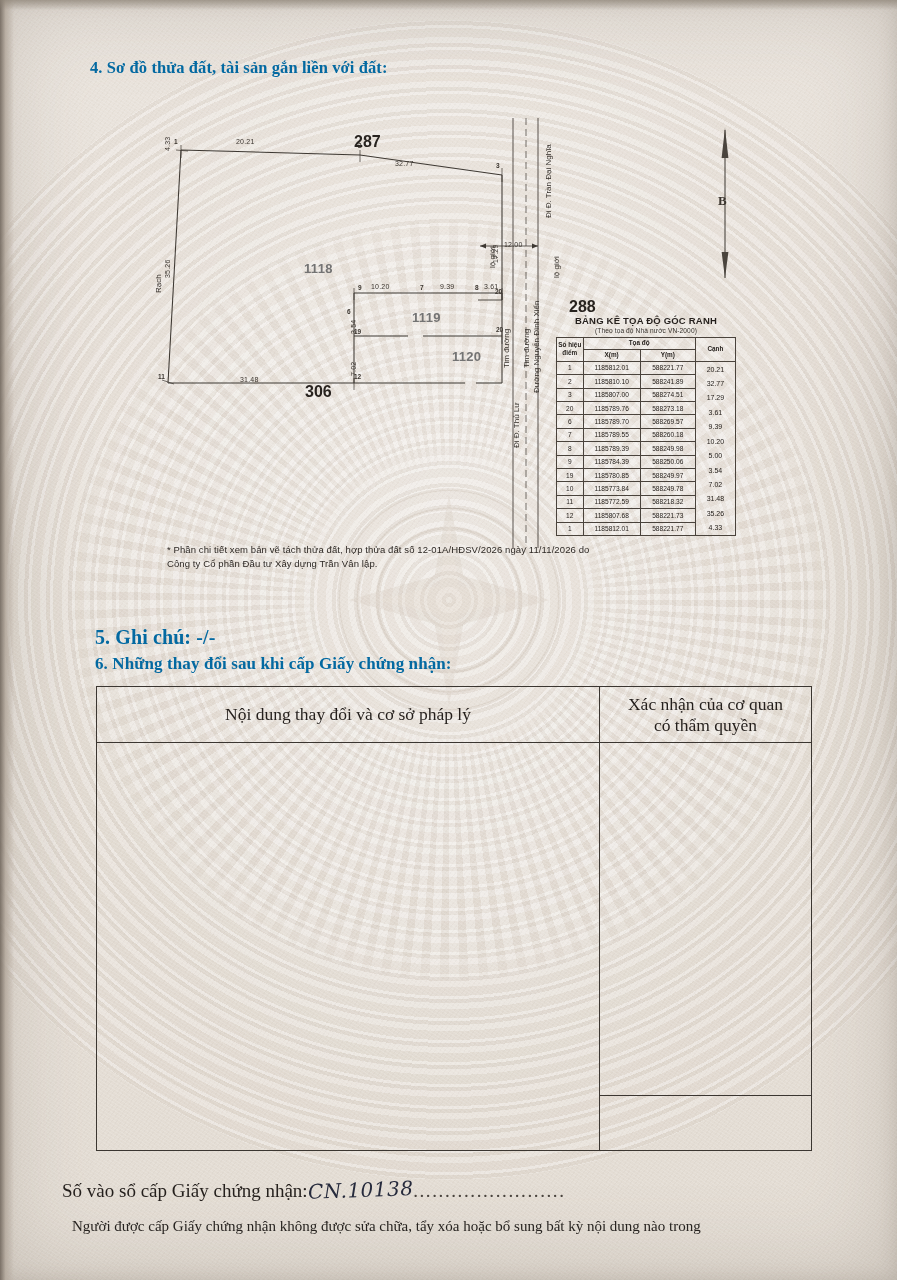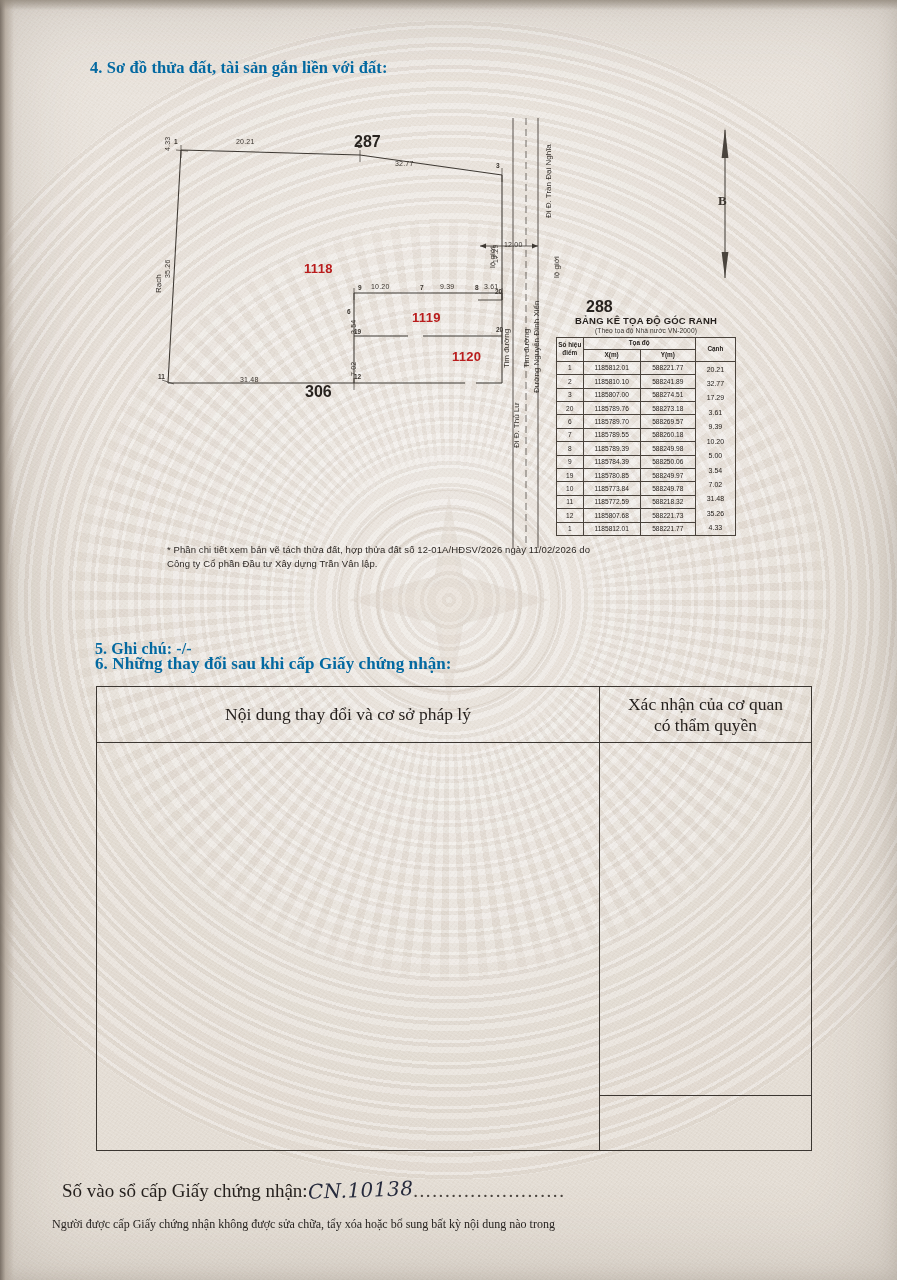--- a/index.html
+++ b/index.html
@@ -67,21 +67,21 @@
   .hd{
     font-family:"Liberation Serif", serif;font-weight:bold;
     color:#0369a1; letter-spacing:.1px;
   }
   .body-txt{font-family:"Liberation Serif", serif;color:#2b2724;}
 
   
   #draw{position:absolute;left:140px;top:118px;width:620px;height:430px;}
   .plotlabel{
     position:absolute;font-family:"Liberation Sans", sans-serif;font-weight:bold;
-    color:#b91c1c;font-size:13px;letter-spacing:.3px;
+    color:#737373;font-size:13px;letter-spacing:.3px;
   }
   .dim{
     position:absolute;font-family:"Liberation Sans", sans-serif;
     color:#3a342e;font-size:7px;letter-spacing:.2px;white-space:nowrap;
   }
   .vtx{
     position:absolute;font-family:"Liberation Sans", sans-serif;
     color:#3a342e;font-size:6.5px;font-weight:bold;white-space:nowrap;
   }
   .roadlbl{
@@ -151,25 +151,25 @@
     position:absolute;left:62px;top:1178px;width:700px;
     font-size:19px;color:#241f1c;white-space:nowrap;
   }
   .handwrite{
     font-family:"DejaVu Serif", serif;font-style:italic;font-size:20px;
     color:#262a3c;letter-spacing:.5px;
     transform:rotate(-2deg);display:inline-block;
   }
   .dots{letter-spacing:1.6px;color:#4a443e;}
   #footpara{
-    position:absolute;left:52px;top:1216px;width:790px;
-    font-size:12px;line-height:1.45;color:#272320;
+    position:absolute;left:72px;top:1216px;width:790px;
+    font-size:15px;line-height:1.45;color:#272320;
   }
   #h4{position:absolute;left:90px;top:58px;font-size:16.5px;}
-  #h5{position:absolute;left:95px;top:640px;font-size:16px;}
+  #h5{position:absolute;left:95px;top:626px;font-size:20px;}
   #h6{position:absolute;left:95px;top:654px;font-size:17px;}
 </style>
 </head>
 <body>
 
 <div id="paper"></div>
 <div id="drum"></div>
 <div id="drum2"></div>
 <svg id="star" viewBox="0 0 100 100">
   <g fill="none" stroke="#c8bcae" stroke-width="1.2" opacity=".9">
@@ -245,21 +245,21 @@
       <path d="M585,160 l-3.4,-26 h6.8 Z" fill="#4a443d"></path>
     </svg>
 
     
     <div class="plotlabel" style="left:164px;top:143px;">1118</div>
     <div class="plotlabel" style="left:272px;top:192px;">1119</div>
     <div class="plotlabel" style="left:272px;top:231px;margin-left:40px;">1120</div>
 
     
     <div class="sideno" style="left:214px;top:15px;">287</div>
-    <div class="sideno" style="left:446px;top:180px;">288</div>
+    <div class="sideno" style="left:429px;top:180px;">288</div>
     <div class="sideno" style="left:165px;top:265px;">306</div>
 
     
     <div class="vtx" style="left:34px;top:20px;">1</div>
     <div class="vtx" style="left:218px;top:24px;">2</div>
     <div class="vtx" style="left:356px;top:44px;">3</div>
     <div class="vtx" style="left:355px;top:170px;">20</div>
     <div class="vtx" style="left:218px;top:166px;">9</div>
     <div class="vtx" style="left:280px;top:166px;">7</div>
     <div class="vtx" style="left:335px;top:166px;">8</div>
@@ -394,21 +394,21 @@
           <tr>
             <td class="pt">1</td>
             <td class="xv">1185812.01</td>
             <td class="yv">588221.77</td>
           </tr>
         </tbody>
     </table>
   </div>
 
   <div id="note">
-    <span>* Phần chi tiết xem bản vẽ tách thửa đất, hợp thửa đất số 12-01A/HĐSV/2026 ngày 11/02/2026 do</span><br>
+    <span>* Phần chi tiết xem bản vẽ tách thửa đất, hợp thửa đất số 12-01A/HĐSV/2026 ngày 11/11/2026 do</span><br>
     <span>Công ty Cổ phần Đầu tư Xây dựng Trần Vân lập.</span>
   </div>
 
   <div id="h5" class="hd">5. Ghi chú: -/-</div>
   <div id="h6" class="hd">6. Những thay đổi sau khi cấp Giấy chứng nhận:</div>
 
   <div id="tbl6">
     <div class="vsplit"></div>
     <div class="hsplit"></div>
     <div class="hd6 body-txt" id="hd6a">Nội dung thay đổi và cơ sở pháp lý</div>

